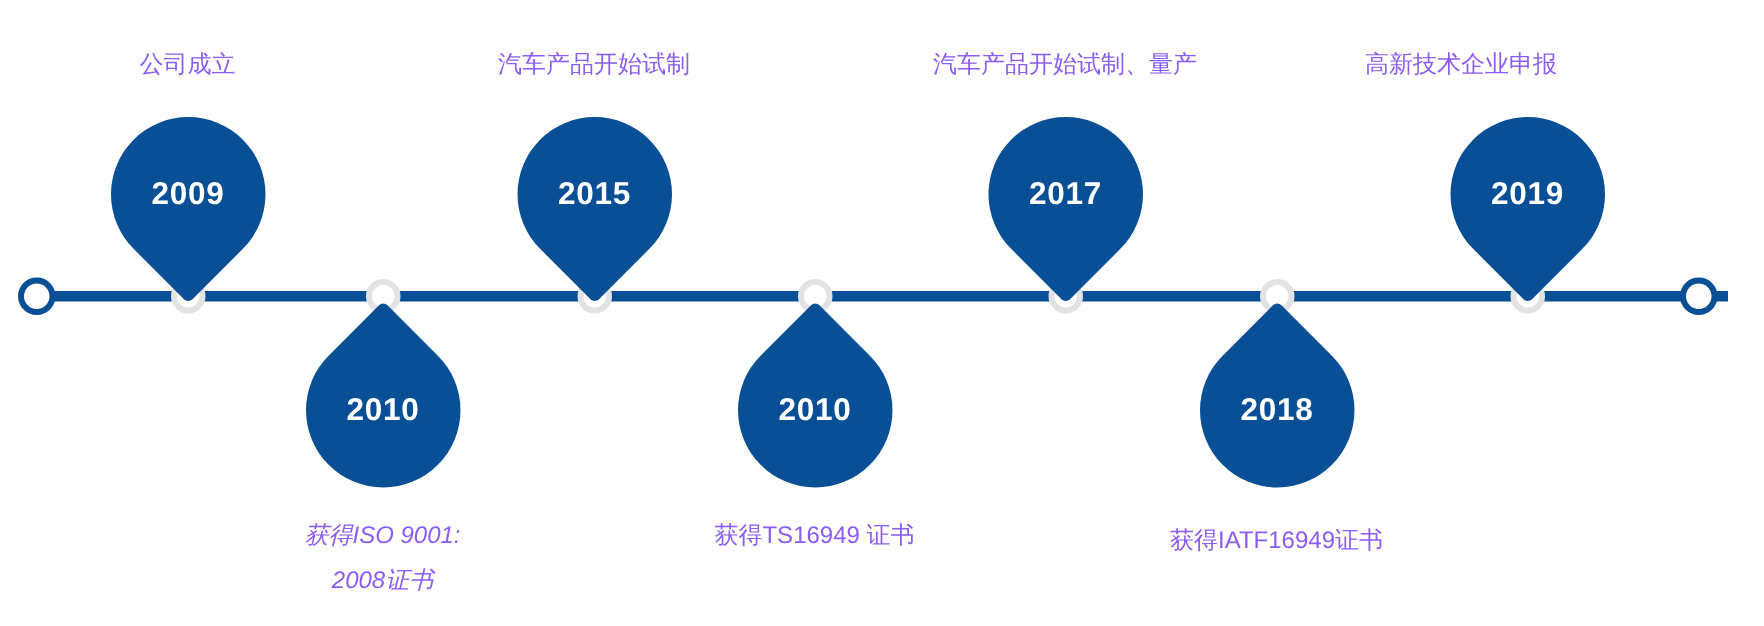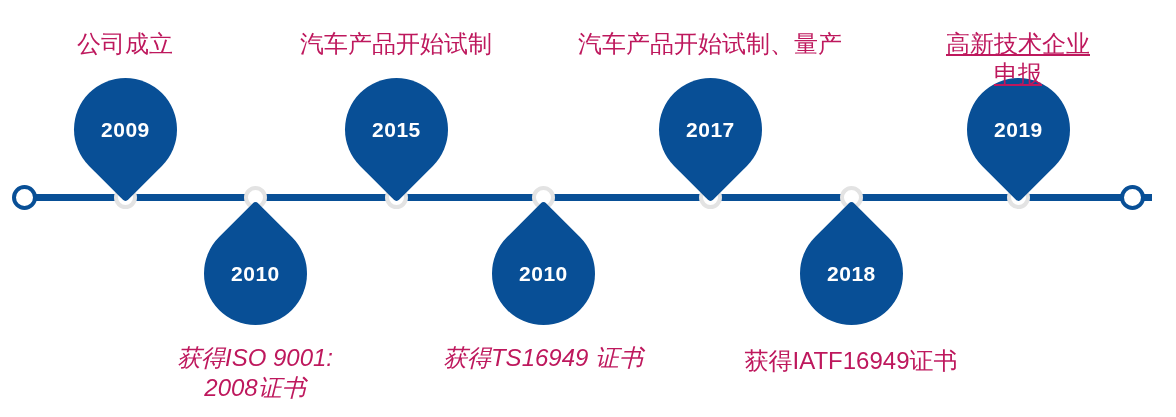--- a/index.html
+++ b/index.html
@@ -71,22 +71,22 @@
     font-size: 21px;
     font-weight: bold;
     letter-spacing: 0.5px;
     line-height: 1;
     user-select: none;
   }
 
   
   .caption {
     position: absolute;
-    color: #be185d;
-    font-size: 24px;
+    color: #8b5cf6;
+    font-size: 16px;
     line-height: 30px;
     text-align: center;
     white-space: pre-line;
     transform: translateX(-50%);
   }
   .caption-top { }
   .caption-bottom { }
 </style>
 </head>
 <body>
@@ -127,19 +127,19 @@
       </div>
       <div class="pin pin-up" style="left: 1018px; top: 78px; border-radius: 50% 50% 4px; transform: rotate(45deg);">
         <span class="pin-label" style="transform: rotate(-45deg);">2019</span>
       </div>
     </div>
   <div id="captions-layer">
       <div class="caption caption-top" style="left: 125px; top: 29px;">公司成立</div>
       <div class="caption caption-bottom" style="left: 255px; top: 343px; font-style: italic;">获得ISO 9001:
 2008证书</div>
       <div class="caption caption-top" style="left: 396px; top: 29px;">汽车产品开始试制</div>
-      <div class="caption caption-bottom" style="left: 543px; top: 343px; font-style: italic;">获得TS16949 证书</div>
+      <div class="caption caption-bottom" style="left: 543px; top: 343px;">获得TS16949 证书</div>
       <div class="caption caption-top" style="left: 710px; top: 29px; text-align: right;">汽车产品开始试制、量产</div>
       <div class="caption caption-bottom" style="left: 851px; top: 346px;">获得IATF16949证书</div>
-      <div class="caption caption-top" style="left: 1018px; top: 29px; text-decoration: underline;">高新技术企业申报</div>
+      <div class="caption caption-top" style="left: 974px; top: 29px;">高新技术企业申报</div>
     </div>
 
 </div>
 
 </body></html>

